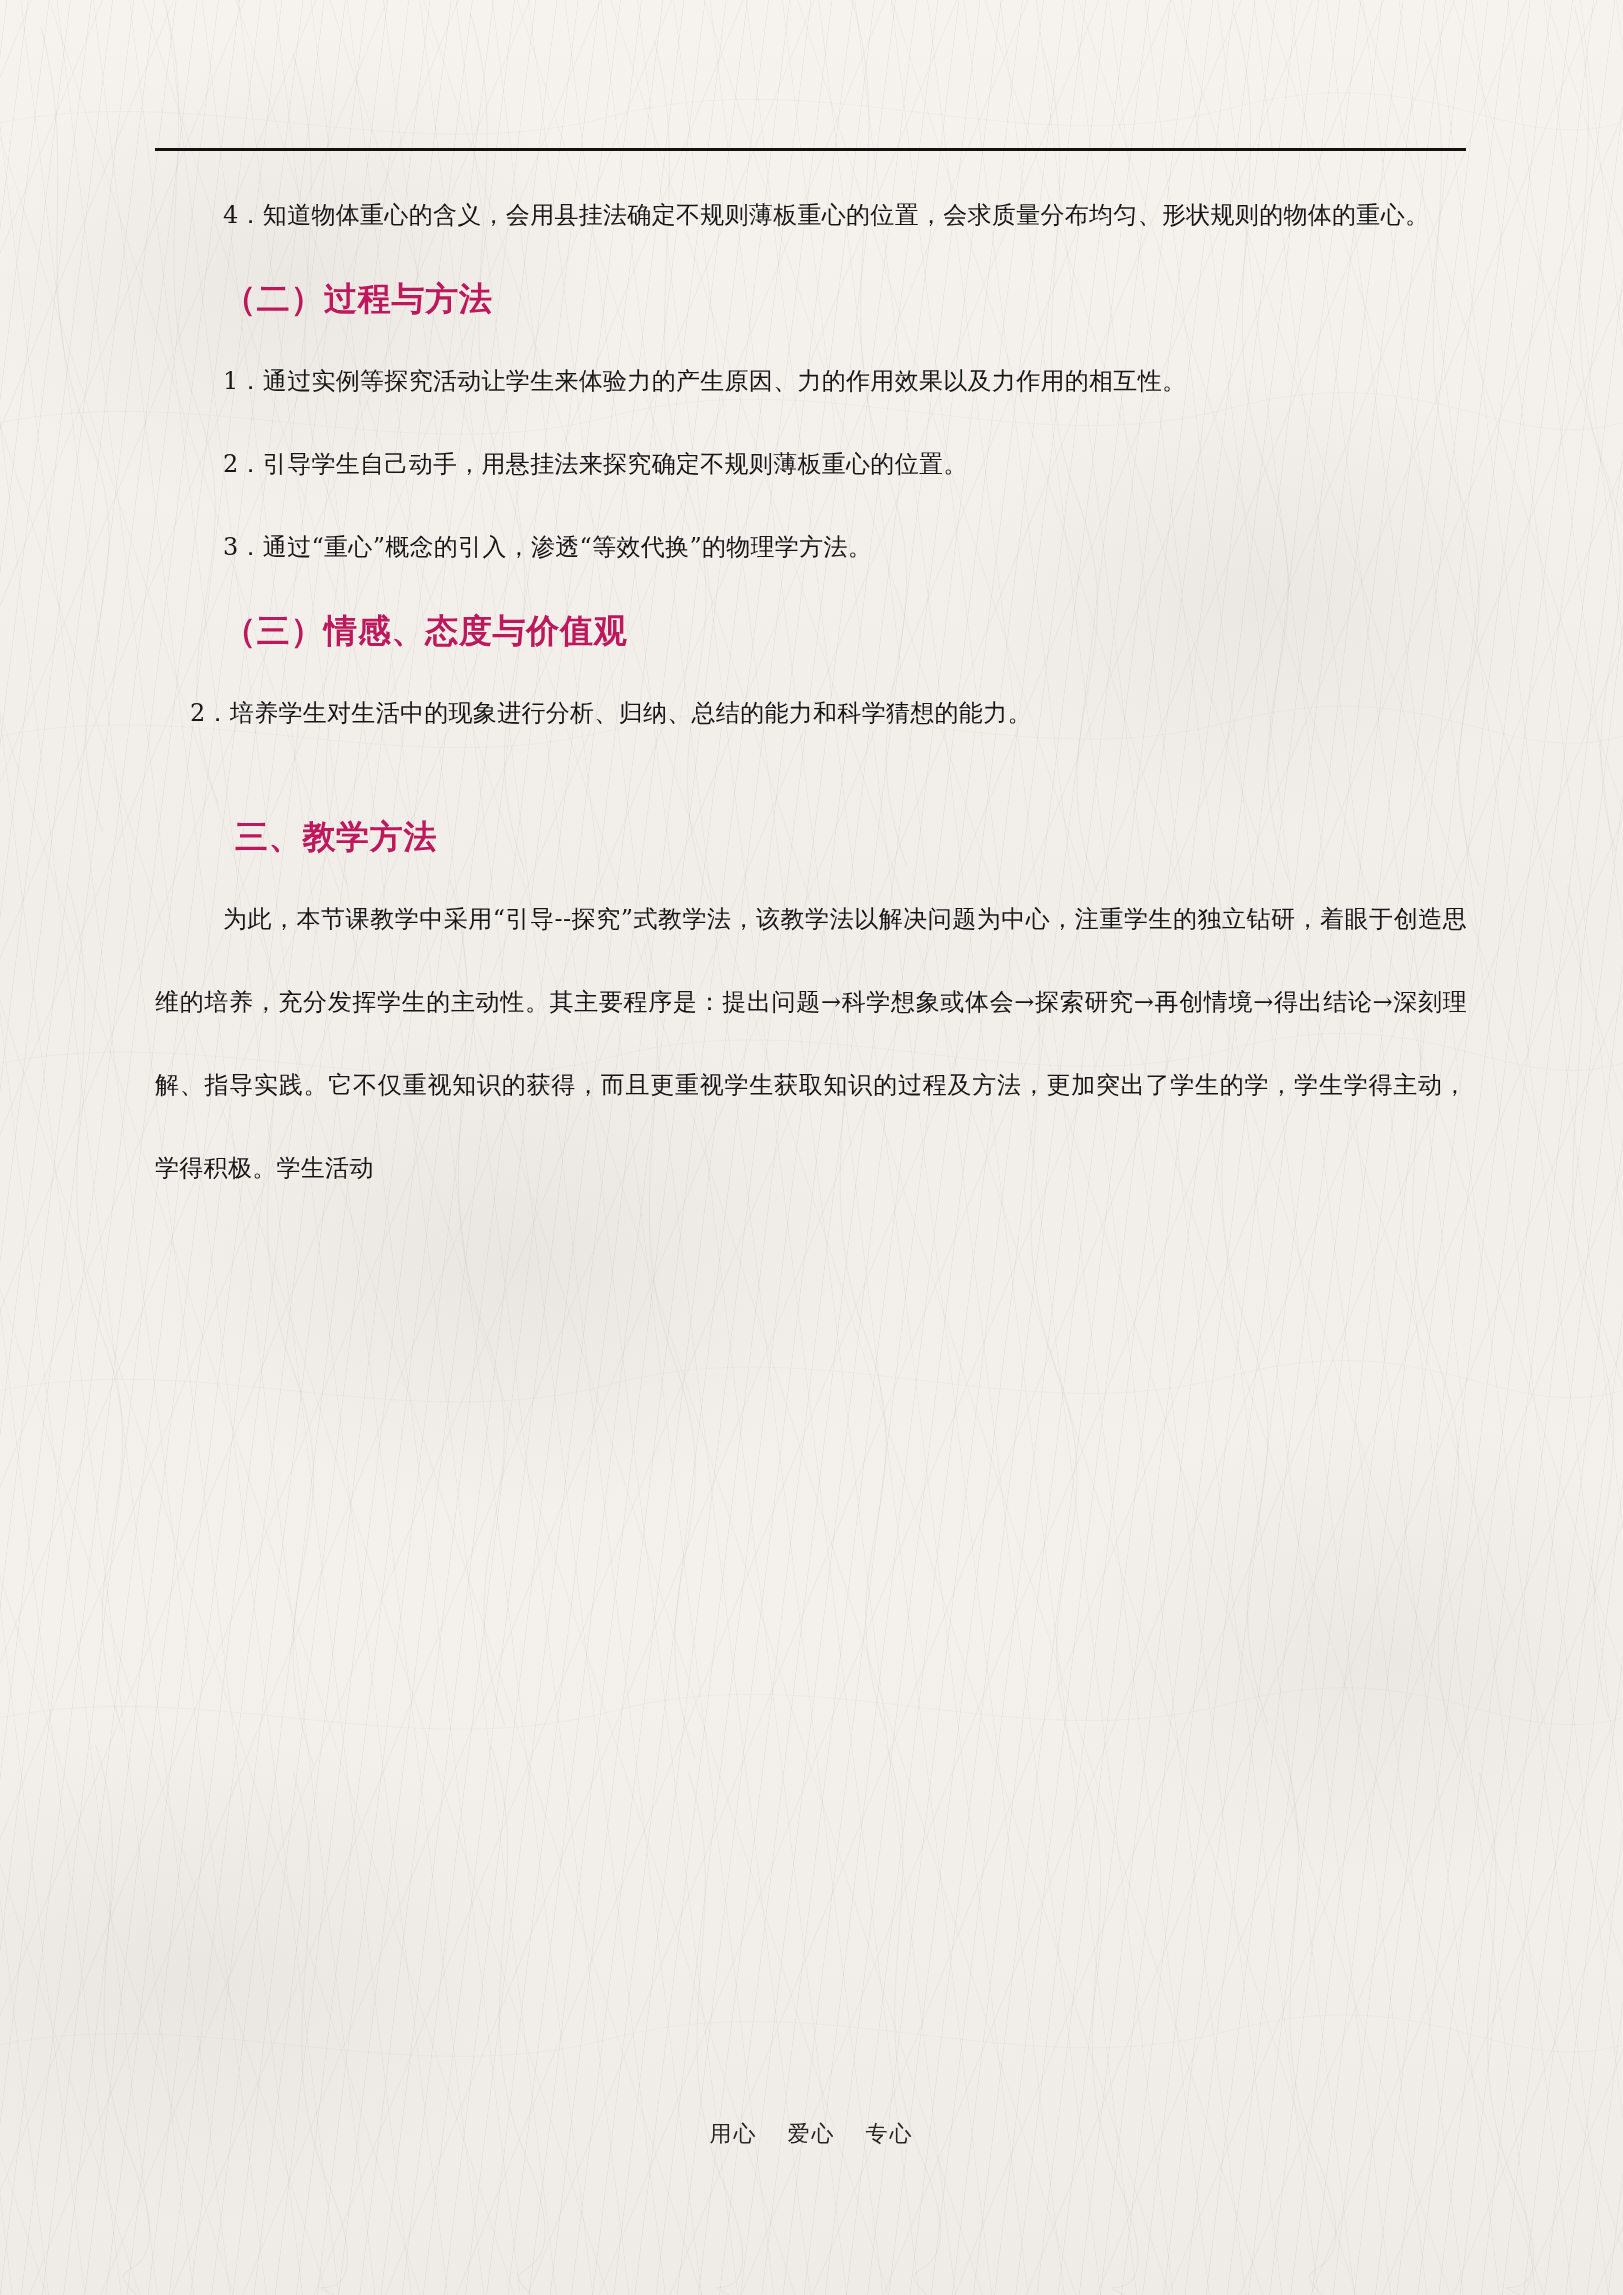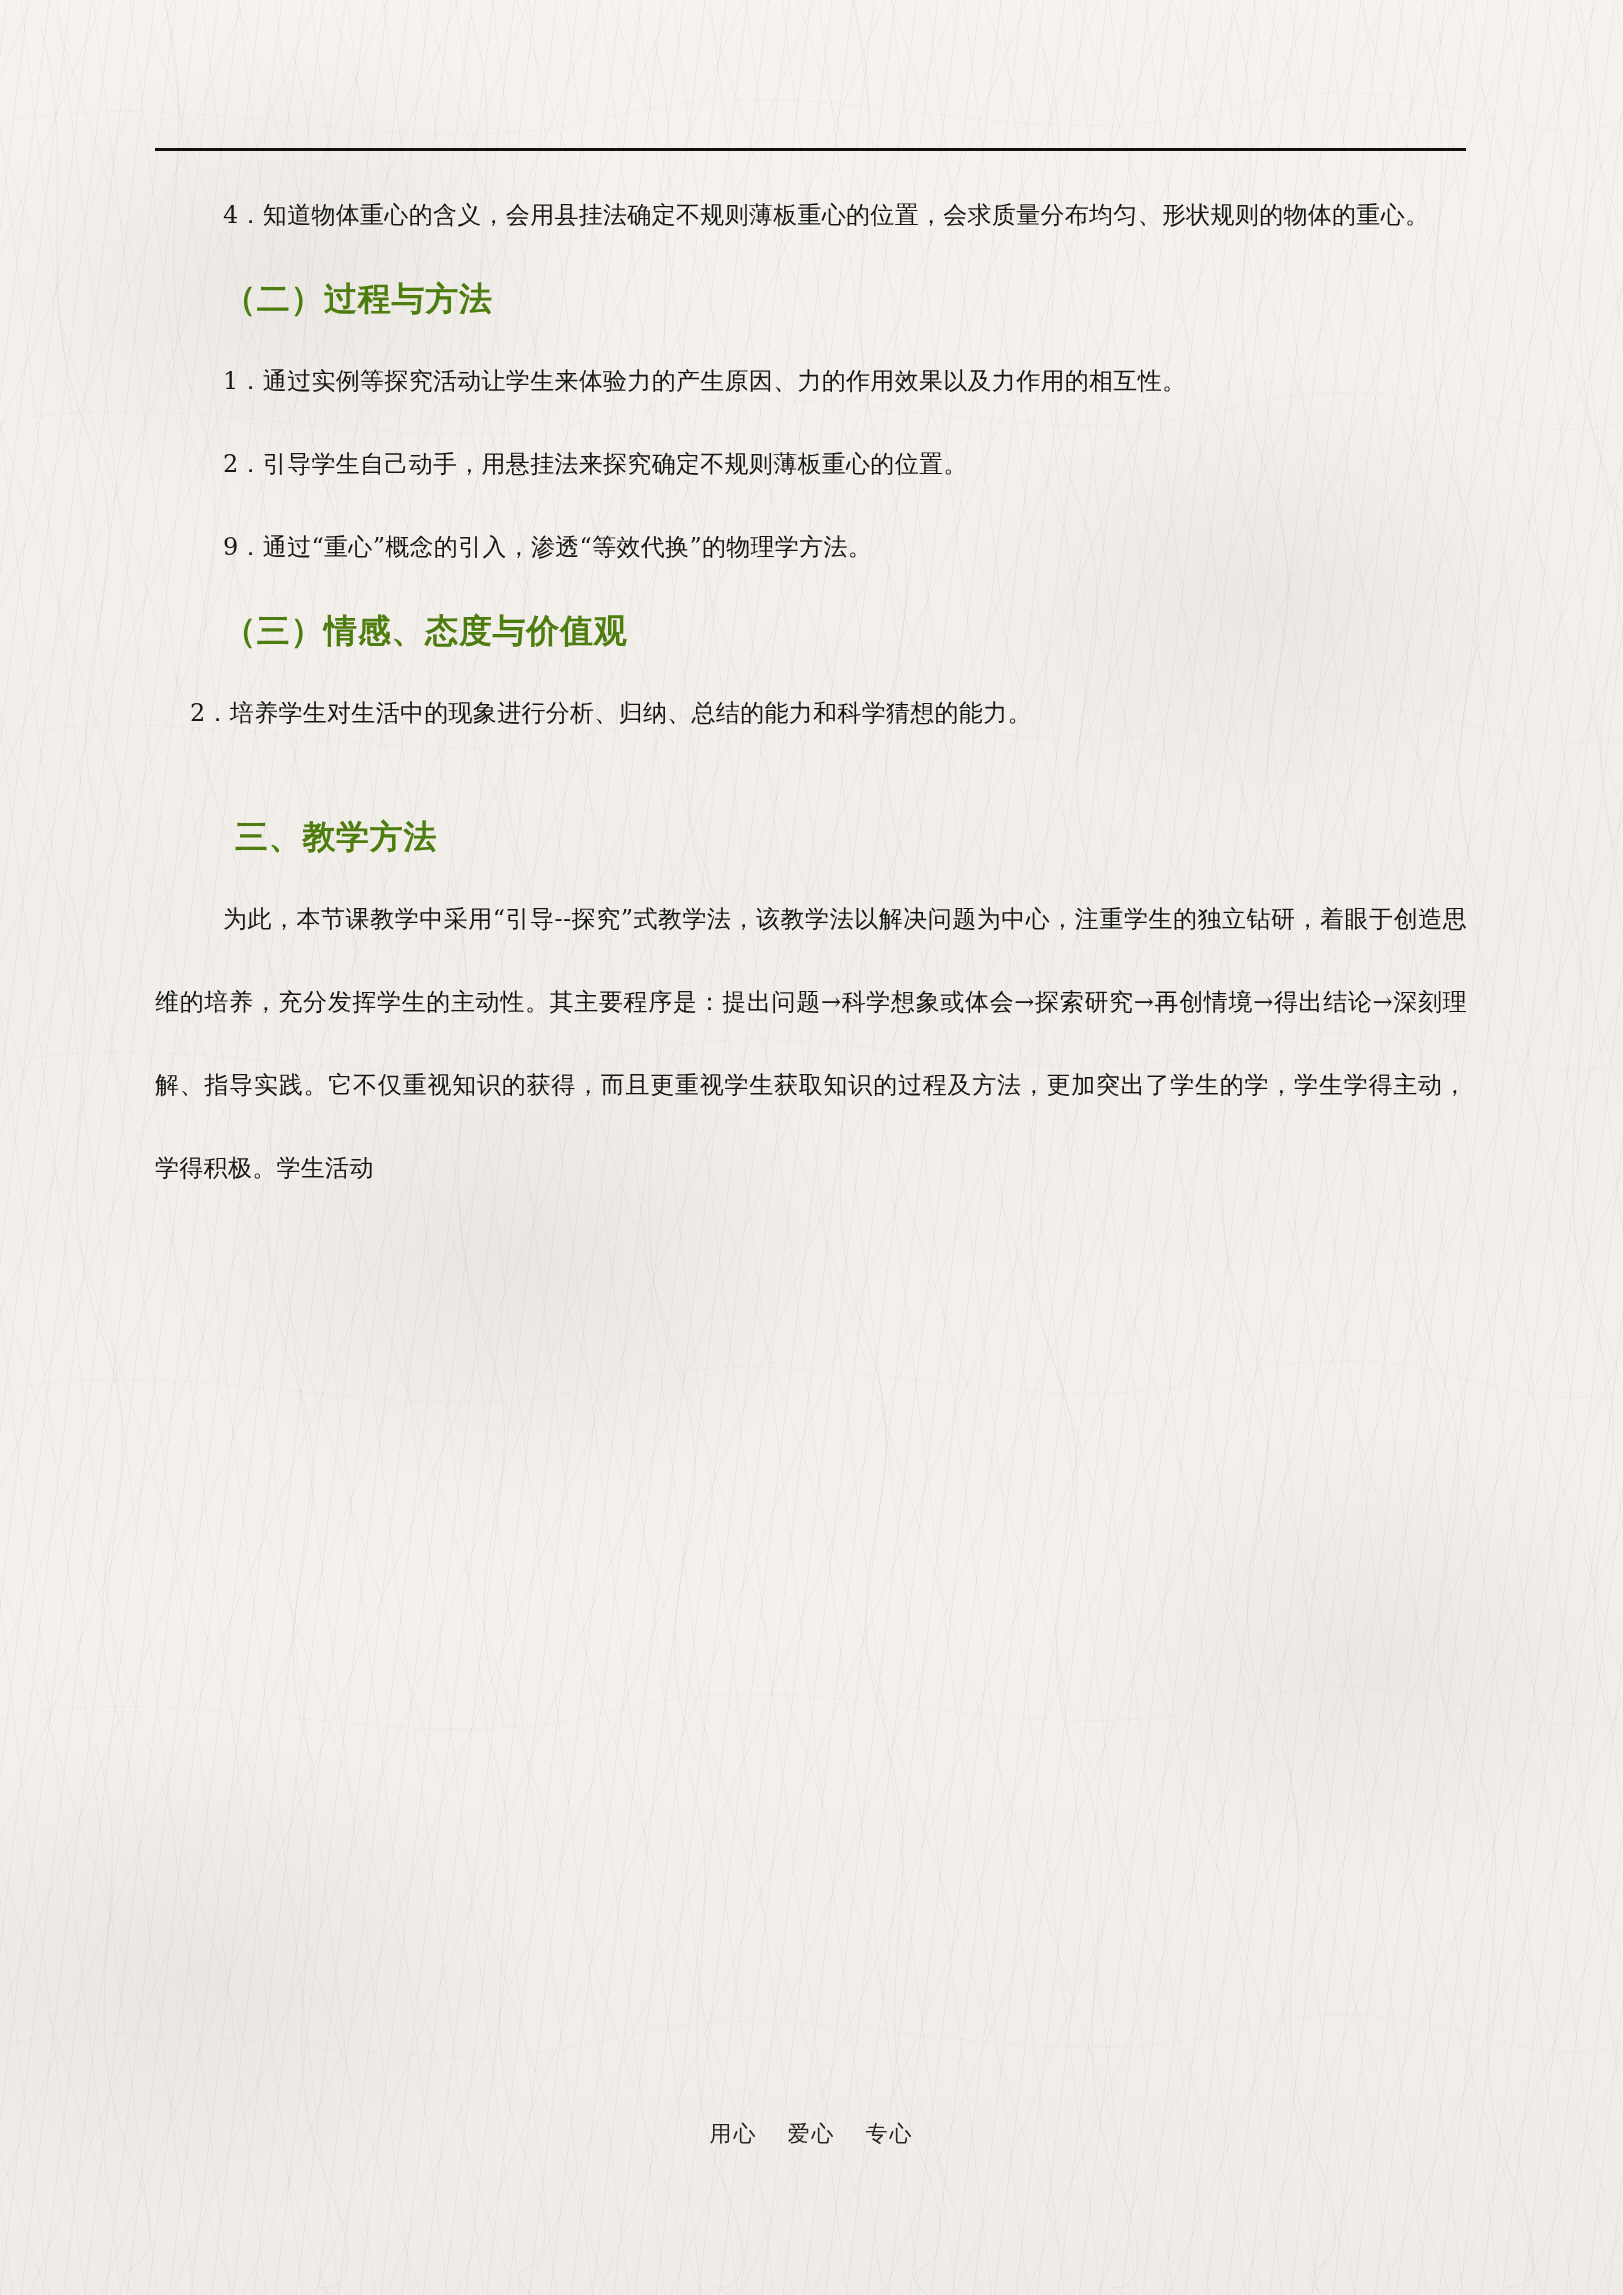--- a/index.html
+++ b/index.html
@@ -91,21 +91,21 @@
     text-justify: inter-character;
     margin: 0;
     font-family: "DejaVu Serif", "Liberation Serif", serif;
   }
   .para.indent2 { text-indent: 68px; }
   .para.indent1 { text-indent: 35px; }
 
   .heading {
     font-size: 33px;
     line-height: 83px;
-    color: #4d7c0f;
+    color: #be185d;
     font-weight: bold;
     margin: 0;
     text-indent: 68px;
     letter-spacing: 0.7px;
     font-family: "DejaVu Sans", "Liberation Sans", sans-serif;
   }
   .heading.major {
     text-indent: 80px;
   }
   .spacer-md { height: 40px; }
@@ -177,21 +177,21 @@
   <div id="content">
 
     <p class="para indent2">4．知道物体重心的含义，会用县挂法确定不规则薄板重心的位置，会求质量分布均匀、形状规则的物体的重心。</p>
 
     <h3 class="heading">（二）过程与方法</h3>
 
     <p class="para indent2">1．通过实例等探究活动让学生来体验力的产生原因、力的作用效果以及力作用的相互性。</p>
 
     <p class="para indent2">2．引导学生自己动手，用悬挂法来探究确定不规则薄板重心的位置。</p>
 
-    <p class="para indent2">9．通过“重心”概念的引入，渗透“等效代换”的物理学方法。</p>
+    <p class="para indent2">3．通过“重心”概念的引入，渗透“等效代换”的物理学方法。</p>
 
     <h3 class="heading">（三）情感、态度与价值观</h3>
 
 
     <p class="para indent1">2．培养学生对生活中的现象进行分析、归纳、总结的能力和科学猜想的能力。</p>
 
     <div class="spacer-md"></div>
 
     <h3 class="heading major">三、教学方法</h3>
 

